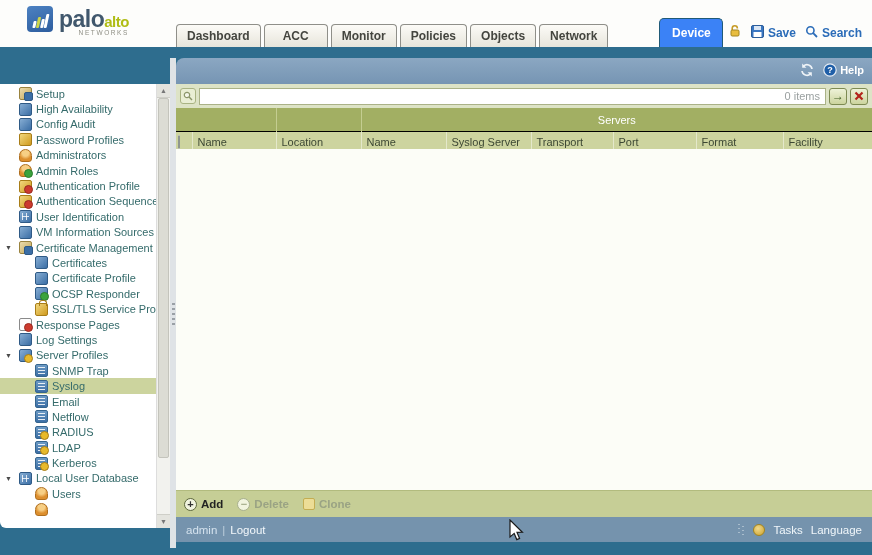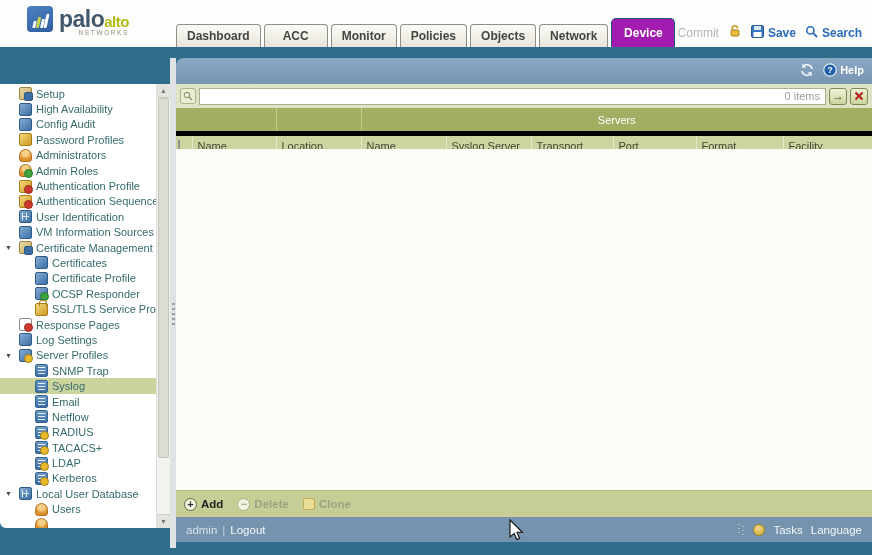--- a/index.html
+++ b/index.html
@@ -21,22 +21,22 @@
   .logo-mark i:nth-child(4){height:14px;}
   .logo-text{position:relative;line-height:1;}
   .logo-palo{font-size:23px;font-weight:700;color:#41586d;letter-spacing:-.5px;}
   .logo-alto{font-size:15px;font-weight:700;color:#b0bd16;letter-spacing:-.5px;}
   .logo-sub{position:absolute;right:0;top:22px;font-size:6.5px;color:#8f8f85;letter-spacing:1.6px;}
   
   .tabs{position:absolute;left:176px;bottom:0;display:flex;align-items:flex-end;gap:3px;}
   .tab{height:23px;line-height:23px;min-width:64px;padding:0 10px;text-align:center;
     background:linear-gradient(#fcfbf7,#e7e5db);border:1px solid #8f8f89;border-bottom:none;
     border-radius:4px 4px 0 0;color:#44453f;font-size:12px;font-weight:600;cursor:pointer;box-sizing:border-box;}
-  .tab.active{height:29px;line-height:29px;background:#a21caf;border-color:#205a77;color:#fff;font-weight:700;
-    border-radius:5px 5px 0 0;position:relative;z-index:3;}
+  .tab.active{height:29px;line-height:29px;background:#3b82f6;border-color:#205a77;color:#fff;font-weight:700;
+    border-radius:5px 5px 0 0;position:relative;z-index:3;margin-left:48px;}
   
   .hdr-utils{position:absolute;right:10px;top:24px;display:flex;align-items:center;gap:9px;font-size:12px;}
   .util{display:flex;align-items:center;gap:4px;cursor:pointer;}
   .util.disabled{cursor:default;}
   .util-label-dim{color:#b3b7ba;font-weight:400;}
   .util-label-blue{color:#2b6cb8;font-weight:600;}
   
   .sidebar{position:absolute;left:0;top:84px;width:170px;height:444px;background:#ffffff;
     border-radius:0 0 0 6px;overflow:hidden;}
   .tree{position:absolute;left:0;top:2px;right:13px;}
@@ -98,21 +98,21 @@
   .items-count{position:absolute;right:6px;top:2px;color:#9aa0a0;font-size:11px;pointer-events:none;margin-left:40px;}
   .sqbtn{width:18px;height:17px;border:1px solid #7d8a52;border-radius:3px;background:linear-gradient(#eef2d8,#ccd49e);
     display:flex;align-items:center;justify-content:center;cursor:pointer;box-sizing:border-box;}
   .gobtn span{color:#3a5a1e;font-size:12px;line-height:1;font-weight:700;}
   
   .grid-table{position:absolute;left:0;top:50px;width:100%;border-collapse:collapse;table-layout:fixed;padding-left:36px;}
   .grid-table th{font-weight:normal;}
   .grp th{background:#a2af63;height:21px;color:#fff;font-size:11px;border-left:1px solid #c4cd91;}
   .grp th:first-child{border-left:none;}
   .cols th{background:#cdd49f;height:20px;color:#3c4733;text-align:left;padding:0 5px;
-    border-left:1px solid #e4e8cb;border-top:5px solid #000000;font-size:11px;}
+    border-left:1px solid #e4e8cb;border-top:1px solid #000000;font-size:11px;}
   .cols th:first-child{border-left:none;padding:0 2px;}
   .cbox{width:11px;height:11px;border:1px solid #8f968f;background:#fff;border-radius:2px;margin:0 auto;cursor:pointer;}
   .tbody-empty{position:absolute;left:0;top:91px;width:100%;height:341px;background:#fcfdf7;}
   
   .actions{position:absolute;left:0;top:432px;width:100%;height:27px;background:#c6ce96;
     display:flex;align-items:center;gap:14px;padding:0 8px;box-sizing:border-box;border-top:1px solid #b2bb7e;}
   .abtn{display:flex;align-items:center;gap:4px;cursor:pointer;font-size:11.5px;font-weight:700;color:#222;}
   .abtn.disabled{color:#9aa384;cursor:default;font-weight:600;}
   .roundic{width:13px;height:13px;border-radius:50%;border:1px solid #5c673c;background:#f1f4df;
     display:flex;align-items:center;justify-content:center;font-size:11px;line-height:1;color:#333;box-sizing:border-box;}
@@ -275,24 +275,20 @@
         <span class="ic v-server"></span>
         <span class="lbl">Email</span>
       </div>
     <div class="trow lvl1">
         <span class="ic v-server"></span>
         <span class="lbl">Netflow</span>
       </div>
     <div class="trow lvl1">
         <span class="ic v-server a-gold"></span>
         <span class="lbl">RADIUS</span>
-      </div>
-    <div class="trow lvl1">
-        <span class="ic v-server a-gold"></span>
-        <span class="lbl">TACACS+</span>
       </div>
     <div class="trow lvl1">
         <span class="ic v-server a-gold"></span>
         <span class="lbl">LDAP</span>
       </div>
     <div class="trow lvl1">
         <span class="ic v-server a-gold"></span>
         <span class="lbl">Kerberos</span>
       </div>
     <div class="trow lvl0 has-exp">

